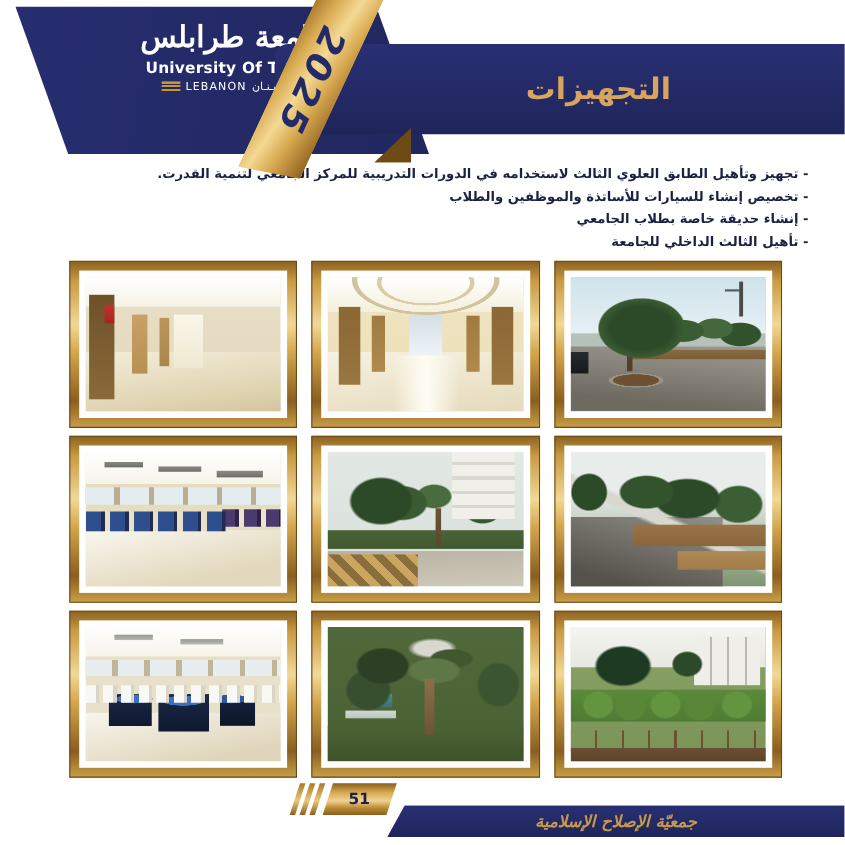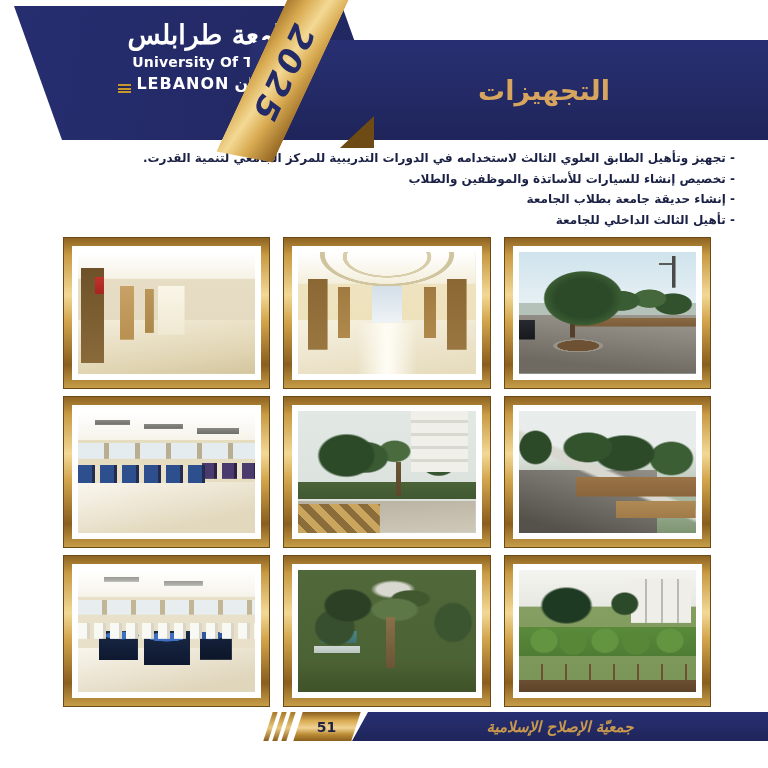--- a/index.html
+++ b/index.html
@@ -10,24 +10,24 @@
   
   .header{position:absolute;left:0;top:0;width:768px;height:170px;}
   .logo-banner{
     position:absolute;left:0;top:0;width:430px;height:150px;z-index:2;
     background:linear-gradient(100deg,#272e71,#20265c);
     clip-path:polygon(14px 6px, 342px 6px, 390px 140px, 62px 140px);
   }
   .logo{position:absolute;left:118px;top:18px;width:190px;text-align:center;color:#fff;}
   .logo-ar{font-family:"DejaVu Serif", serif;font-weight:bold;font-size:27px;line-height:1.25;}
   .logo-en{font-size:14px;font-weight:bold;margin-top:2px;letter-spacing:.2px;}
-  .logo-country{display:flex;align-items:flex-end;justify-content:center;gap:5px;margin-top:4px;font-size:16px;font-weight:bold;letter-spacing:1px;}
+  .logo-country{display:flex;align-items:flex-start;justify-content:center;gap:5px;margin-top:4px;font-size:10px;font-weight:normal;letter-spacing:1px;}
   .flag-stripes{width:17px;height:9px;background:repeating-linear-gradient(180deg,#c9962e 0 2px,#20265c 2px 3.5px);}
   .title-bar{
-    position:absolute;left:250px;top:40px;width:518px;height:100px;z-index:3;
+    position:absolute;left:250px;top:40px;width:518px;height:82px;z-index:3;
     background:linear-gradient(180deg,#283073,#1f255a);
     border-radius:12px 0 0 12px;
     display:flex;align-items:center;justify-content:center;
   }
   .title-text{color:#d8a55f;font-size:27px;font-weight:bold;padding-left:70px;direction:rtl;}
   .ribbon-fold{
     position:absolute;left:340px;top:116px;width:34px;height:32px;z-index:4;
     background:#6e4a15;clip-path:polygon(100% 0,100% 100%,0 100%);
   }
   .ribbon{
@@ -161,21 +161,21 @@
     radial-gradient(ellipse closest-side,#578737 55%,transparent 62%) left 72% top 64%/26% 34% no-repeat,
     radial-gradient(ellipse closest-side,#639440 55%,transparent 62%) left 98% top 62%/26% 34% no-repeat,
     linear-gradient(#5a8a3a,#4e7c34) left 0 top 62%/100% 24% no-repeat,
     radial-gradient(ellipse closest-side,#1f3a22 55%,transparent 62%) left 6% top 8%/48% 50% no-repeat,
     radial-gradient(ellipse closest-side,#2c4a2a 50%,transparent 58%) left 64% top 16%/28% 34% no-repeat,
     repeating-linear-gradient(90deg,#efeee8 0 14px,#b8bcb0 14px 16px) left 96% top 12%/34% 36% no-repeat,
     linear-gradient(#f4f4f0,#e8e8e2) top/100% 30% no-repeat,
     linear-gradient(#8aa468,#7a9458);}
   
   .footer-bar{
-    position:absolute;left:352px;top:712px;width:416px;height:29px;
+    position:absolute;left:352px;top:732px;width:416px;height:29px;
     background:linear-gradient(180deg,#283073,#1f255a);
     clip-path:polygon(16px 0,100% 0,100% 100%,0 100%);
     display:flex;align-items:center;justify-content:center;
   }
   .footer-org{color:#c99a4e;font-size:15px;font-weight:bold;direction:rtl;font-family:"DejaVu Serif", serif;font-style:italic;}
   .page-badge{
     position:absolute;left:298px;top:712px;width:58px;height:29px;
     transform:skewX(-18deg);
     background:linear-gradient(180deg,#8a5e1e,#d9ab52 30%,#f0d292 55%,#b9судь 75%,#8a5e1e);
     background:linear-gradient(180deg,#8a5e1e,#d9ab52 30%,#f0d292 55%,#b98a33 78%,#8a5e1e);
@@ -208,21 +208,21 @@
   </div>
   <div class="ribbon-fold"></div>
   <div class="ribbon">
     <span class="year">2025</span>
   </div>
 </div>
 
 <div class="bullets">
   <div class="bullet">- تجهيز وتأهيل الطابق العلوي الثالث لاستخدامه في الدورات التدريبية للمركز الجامعي لتنمية القدرت.</div>
   <div class="bullet">- تخصيص إنشاء للسيارات للأساتذة والموظفين والطلاب</div>
-  <div class="bullet">- إنشاء حديقة جامعة بطلاب الجامعة</div>
+  <div class="bullet">- إنشاء حديقة خاصة بطلاب الجامعي</div>
   <div class="bullet">- تأهيل الثالث الداخلي للجامعة</div>
 </div>
 
 <div class="gallery">
   <div class="frame">
       <div class="mat">
     <div class="photo s1" title="Renovated upper-floor corridor with fire extinguisher and wooden doors"></div>
       </div>
     </div>
   <div class="frame">

